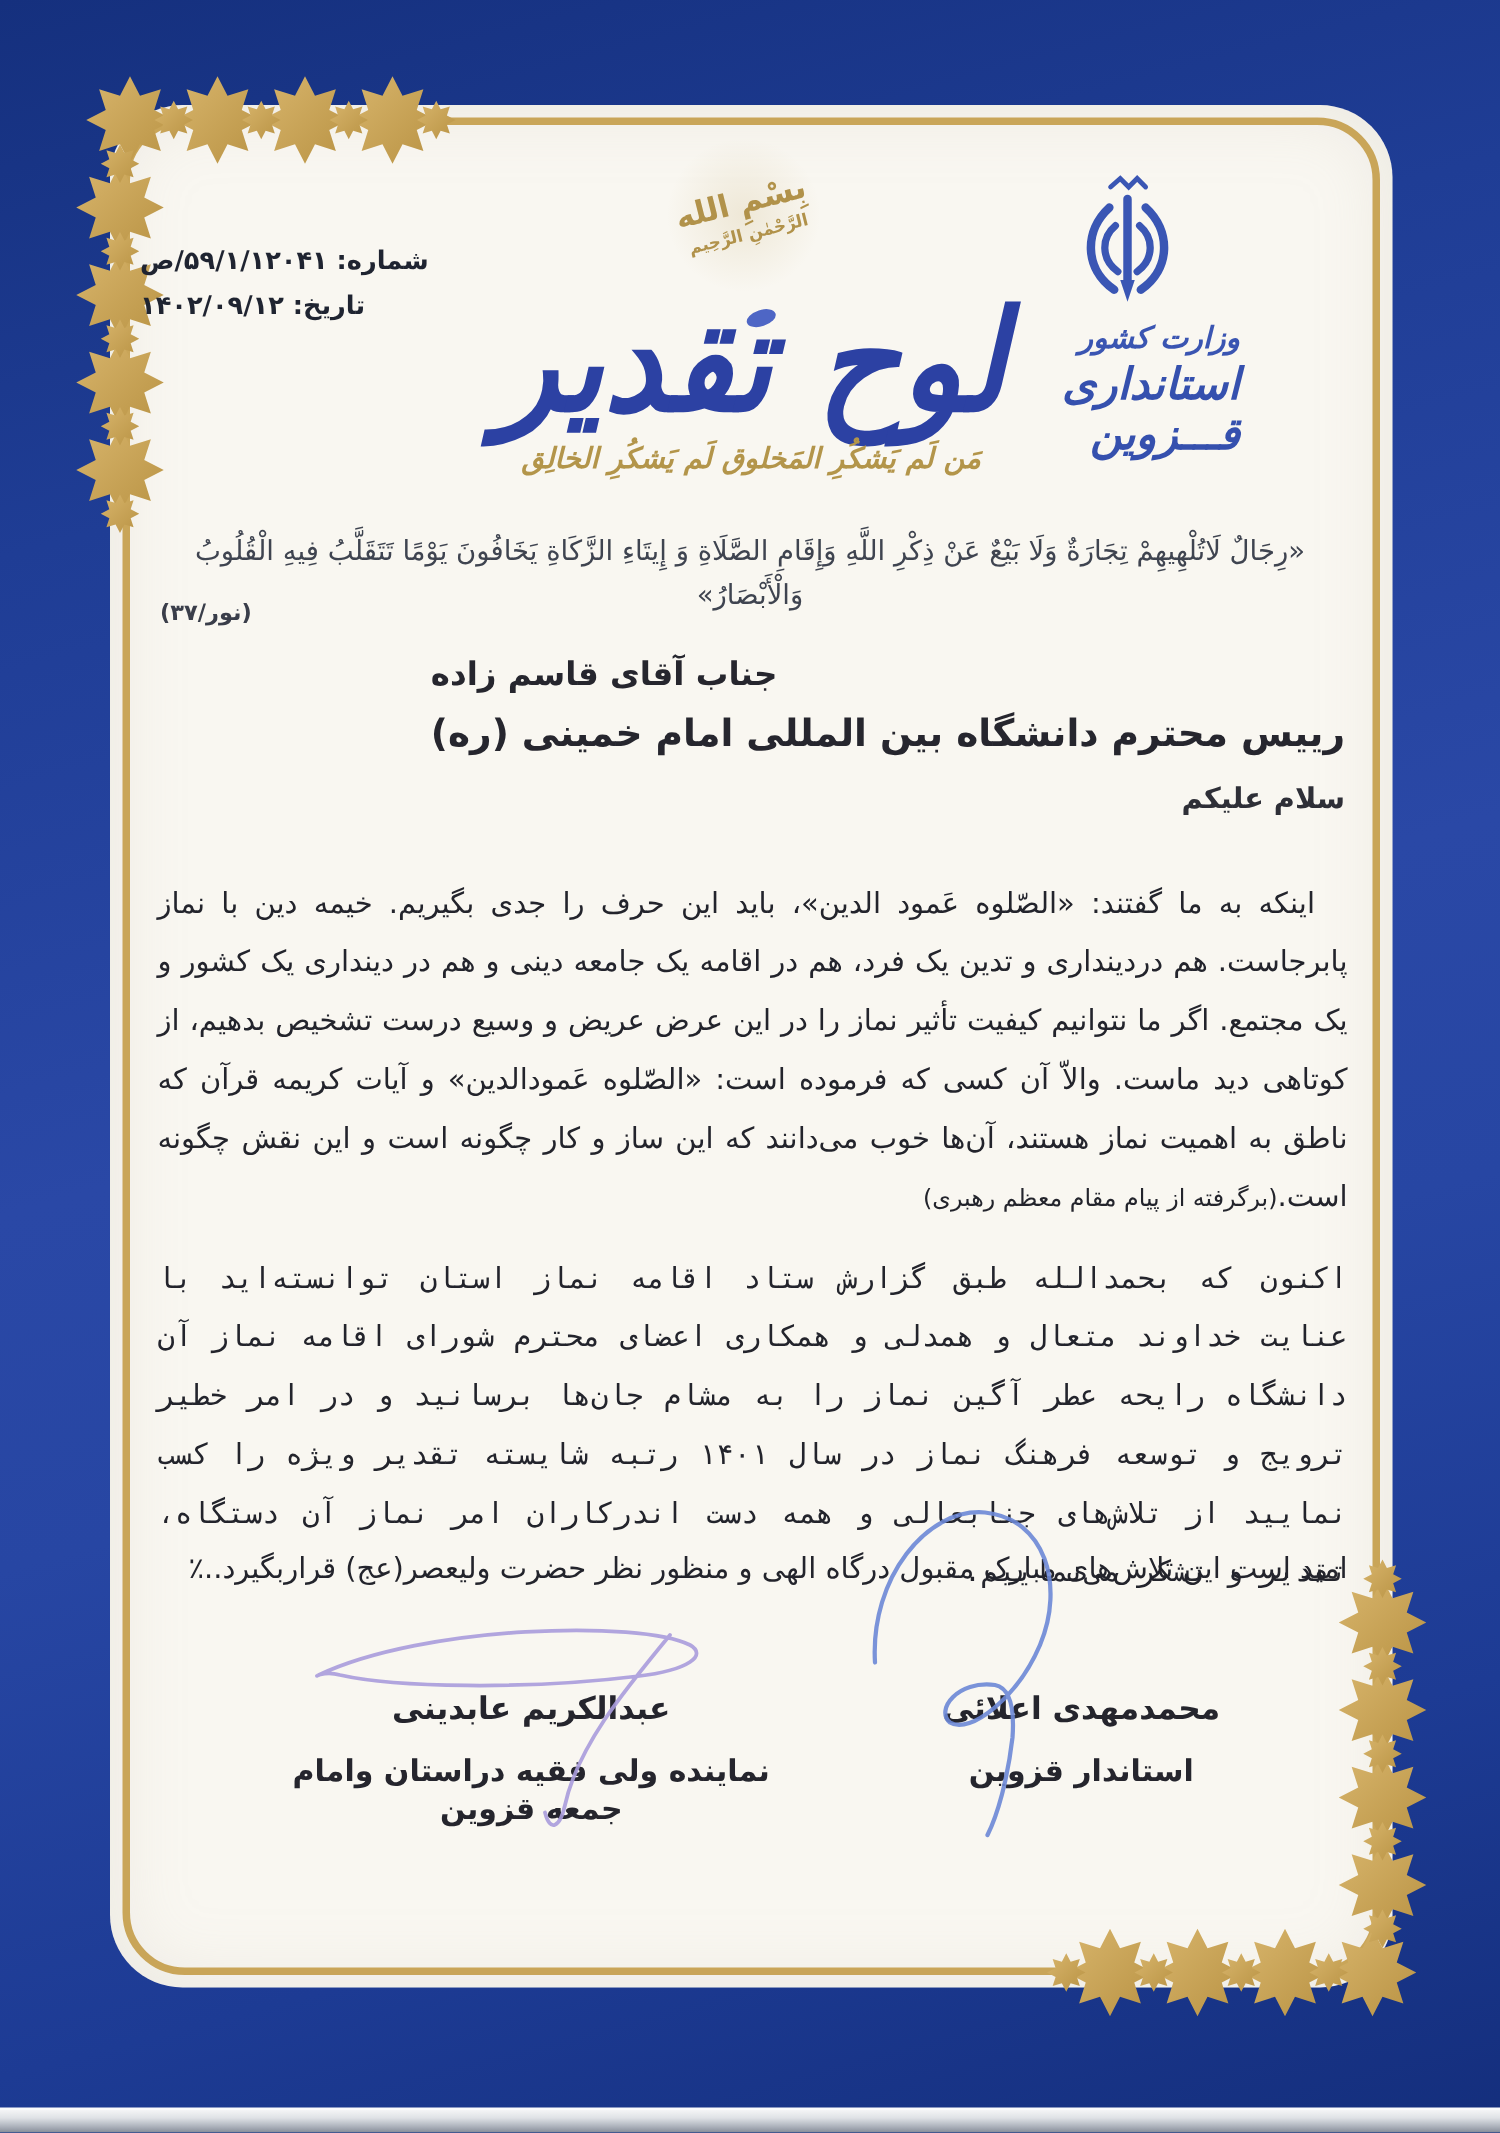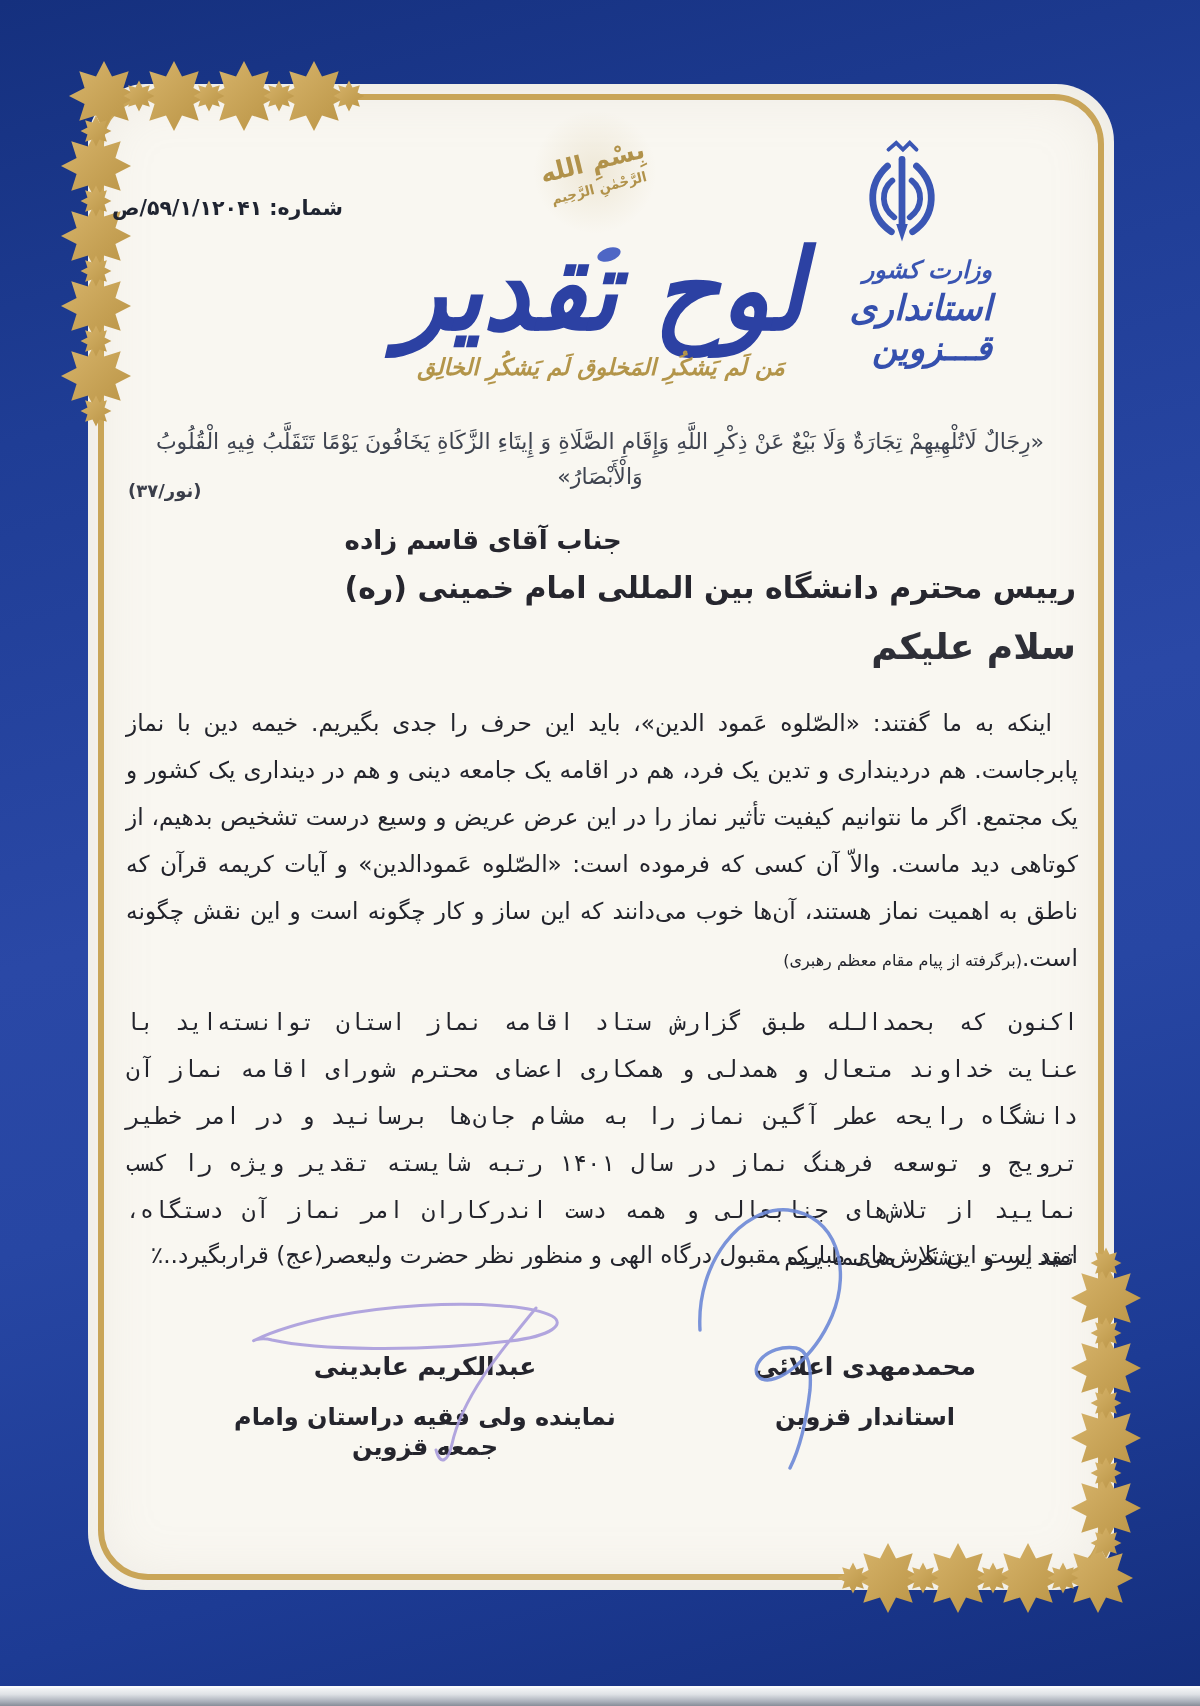--- a/index.html
+++ b/index.html
@@ -51,28 +51,28 @@
     font-size:23px; font-weight:bold; font-style:italic; color:#b3954a;}
 
   .verse{left:110px; top:424px; width:980px; text-align:center;
     font-size:22px; color:#3f4450; line-height:1.6;}
   .verse-ref{left:128px; top:480px; font-size:18px; color:#3a3e4a; font-weight:600;}
 
   .recipient{right:124px; top:516px; text-align:left; color:#26262e; line-height:48px;}
   .recipient .name{font-size:26px; font-weight:bold;}
   .recipient .title{font-size:30px; font-weight:bold;}
 
-  .salutation{right:124px; top:626px; font-size:36px; font-weight:600; color:#2e2f37;}
+  .salutation{right:124px; top:626px; font-size:23px; font-weight:600; color:#2e2f37;}
 
   .body-par{left:126px; width:952px; text-align:justify; color:#23242c;
     font-size:23.2px; line-height:47px;}
   .p1{top:676px; text-indent:26px;}
   .p2{top:978px;font-family:Liberation Mono, monospace;}
   .p3{top:1208px;}
-  .cit{font-size:16px;}
+  .cit{font-size:19px;}
 
   .sig-block{top:1352px; text-align:center; color:#25252d; line-height:30px;}
   .sig-right{left:700px; width:330px;}
   .sig-left{left:222px; width:406px;}
   .sig-block .name{font-size:25px; font-weight:bold; margin-bottom:20px;}
   .sig-block .title{font-size:24px; font-weight:bold;}
 
   .ink-dot{left:597px; top:248px; width:24px; height:13px; background:#3b55c0;
     border-radius:50%; transform:rotate(-18deg); opacity:.9;}
 </style>
@@ -133,20 +133,24 @@
       <use href="#star8" transform="translate(1106,1333) scale(0.44)"></use>
       <use href="#star8" transform="translate(1106,1263) scale(0.44)"></use>
     </g>
   </svg>
 
   <div class="abs rtl refnum">
     <div>
       <span>شماره:</span>
       <span class="val">۵۹/۱/۱۲۰۴۱/ص</span>
     </div>
+    <div>
+      <span>تاریخ:</span>
+      <span class="val">۱۴۰۲/۰۹/۱۲</span>
+    </div>
   </div>
 
   <div class="abs emblem-block">
     <svg width="104" height="116" viewBox="-50 -60 100 120">
       <g stroke="#3a56b4" fill="none" stroke-linecap="round">
         <path d="M-14,-48 L-6,-55 L1,-48 L8,-55 L15,-48" stroke-width="4"></path>
         <path d="M0,-38 L0,30" stroke-width="7"></path>
         <path d="M0,47 L-6,29 L6,29 Z" fill="#3a56b4" stroke="none"></path>
         <path d="M10,-16 C22,-6 22,12 8,22" stroke-width="6"></path>
         <path d="M-10,-16 C-22,-6 -22,12 -8,22" stroke-width="6"></path>

